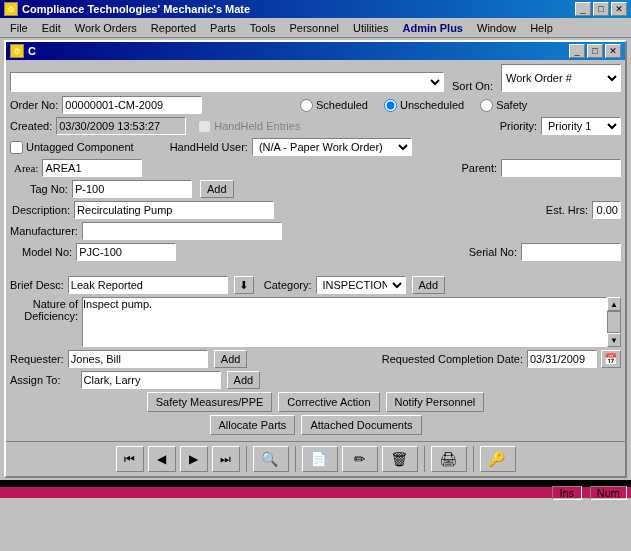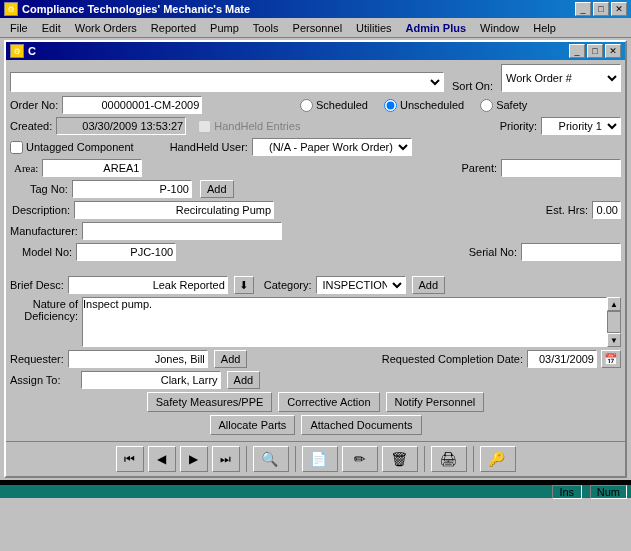--- a/index.html
+++ b/index.html
@@ -101,21 +101,20 @@
       gap: 4px;
     }
     .label { font-size: 11px; white-space: nowrap; }
     .input-field {
       height: 18px;
       border: 1px solid;
       border-color: #808080 #ffffff #ffffff #808080;
       background: white;
       font-size: 11px;
       padding: 1px 2px;
-      text-align: right;
     }
     .radio-item { display: flex; align-items: center; gap: 3px; font-size: 11px; }
     .radio-item input[type=radio] { margin: 0; }
 
     .checkbox-item { display: flex; align-items: center; gap: 3px; font-size: 11px; }
     .checkbox-item input[type=checkbox] { margin: 0; }
 
     
     .btn {
       height: 20px;
@@ -170,22 +169,22 @@
       background: #808080;
       margin: 0 2px;
     }
 
     
     .status-bar {
       display: flex;
       justify-content: flex-end;
       align-items: center;
       padding: 1px 4px;
-      background: #0f766e;
-      border-top: 5px solid #000000;
+      background: #be185d;
+      border-top: 7px solid #000000;
       font-size: 11px;
       height: 18px;
       gap: 8px;
     }
     .status-item {
       border: 1px solid;
       border-color: #808080 #ffffff #ffffff #808080;
       padding: 0 6px;
       font-size: 11px;
       min-width: 30px;
@@ -238,21 +237,21 @@
       <div class="win-btn">□</div>
       <div class="win-btn">✕</div>
     </div>
   </div>
 
   <div class="menu-bar">
     <span class="menu-item">File</span>
     <span class="menu-item">Edit</span>
     <span class="menu-item">Work Orders</span>
     <span class="menu-item">Reported</span>
-    <span class="menu-item">Pump</span>
+    <span class="menu-item">Parts</span>
     <span class="menu-item">Tools</span>
     <span class="menu-item">Personnel</span>
     <span class="menu-item">Utilities</span>
     <span class="menu-item" style="color:#000080;font-weight:bold;">Admin Plus</span>
     <span class="menu-item">Window</span>
     <span class="menu-item">Help</span>
   </div>
 
   <div style="margin: 2px 4px; border: 2px solid; border-color: #ffffff #808080 #808080 #ffffff; background:#c0c0c0;">
 

